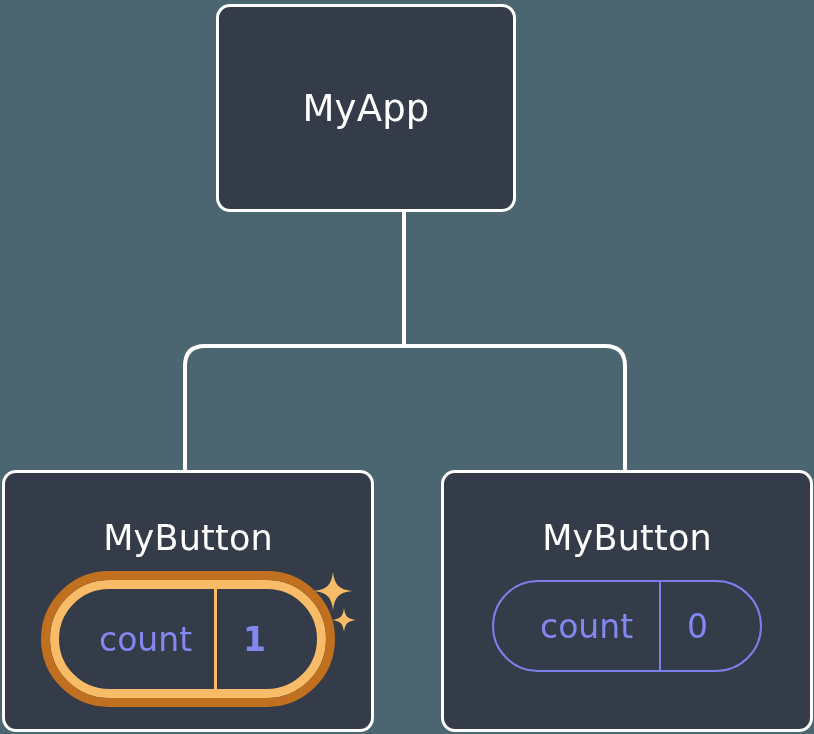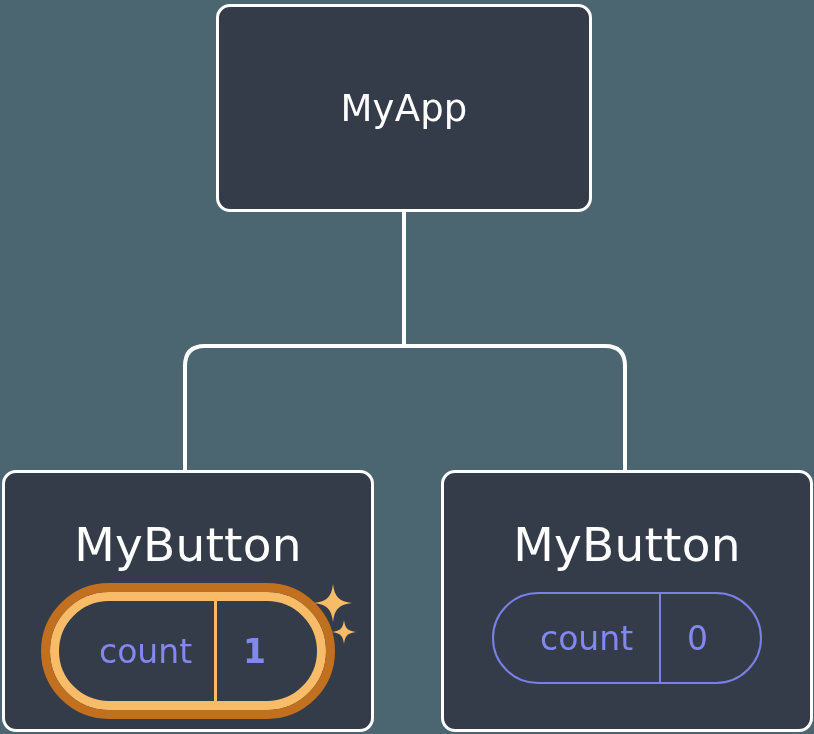--- a/index.html
+++ b/index.html
@@ -34,42 +34,42 @@
     border-radius: 14px;
     box-sizing: border-box;
     display: flex;
     flex-direction: column;
     align-items: center;
   }
 
   .node-root {
     left: 216px;
     top: 4px;
-    width: 376px;
+    width: 300px;
     height: 208px;
     justify-content: center;
   }
 
   .node-child-left {
     left: 2px;
     top: 470px;
     width: 372px;
     height: 262px;
   }
 
   .node-child-right {
     left: 441px;
     top: 470px;
     width: 372px;
     height: 262px;
   }
 
   .node-title {
     color: #ffffff;
-    font-size: 47px;
+    font-size: 35px;
     font-weight: 400;
     letter-spacing: 0.2px;
     line-height: 1;
   }
 
   .node-root .node-title {
     font-size: 37px;
   }
 
   .node-child-left .node-title,

